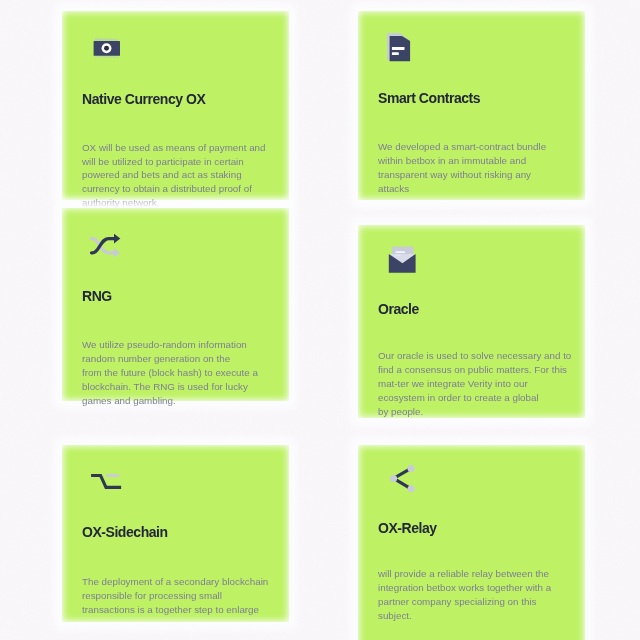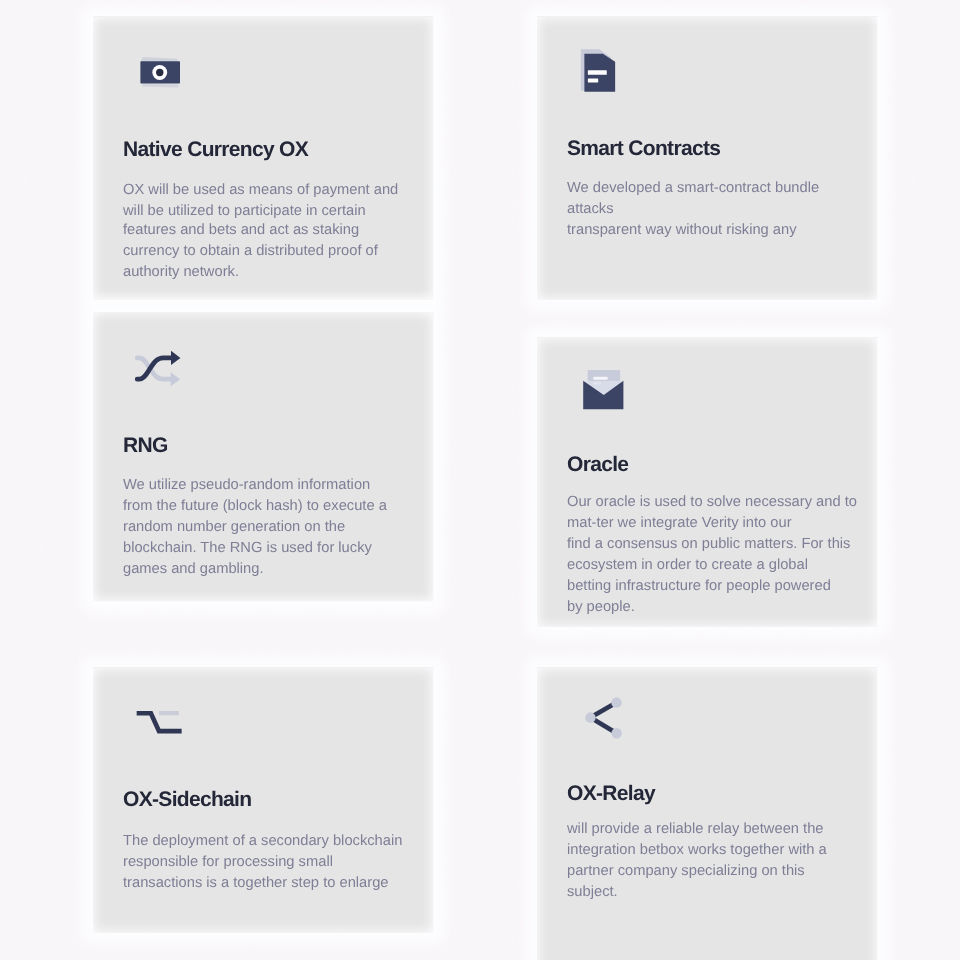--- a/index.html
+++ b/index.html
@@ -12,40 +12,41 @@
   .stage { position: absolute; inset: 0; }
   .grain {
     position: absolute; inset: 0;
     pointer-events: none;
     opacity: 0.55;
     mix-blend-mode: multiply;
   }
 
   .card {
     position: absolute;
-    background: #e5e5e5;
+    background: #bef264;
     box-shadow: inset 0 0 7px 1px #fdfdff, 0 0 9px 6px #fdfeff;
   }
   .card-icon { position: absolute; left: 20px; width: 40px; height: 40px; }
   .card-title {
     position: absolute;
     left: 20px;
     font-size: 14px;
     font-weight: bold;
     color: #242738;
     letter-spacing: -0.45px;
     line-height: 14px;
     white-space: nowrap;
   }
   .card-desc {
     position: absolute;
     left: 20px;
     font-size: 9.8px;
     color: #7e7e96;
     width: 200px;
+    margin-top: 21px;
   }
   .card-desc div { line-height: 13.9px; white-space: nowrap; }
 </style>
 </head>
 <body>
 
 <svg class="grain" width="640" height="640">
   <filter id="gn">
       <feTurbulence type="fractalNoise" baseFrequency="0.62" numOctaves="2" seed="7"></feTurbulence>
       <feColorMatrix type="matrix" values="0 0 0 0 0.985  0 0 0 0 0.965  0 0 0 0 0.985  0 0 0 0.5 0.5"></feColorMatrix>
@@ -62,79 +63,79 @@
           <path d="M13.6 29.8 l23.3 0.6 l-0.2 1.9 l-24.4 -0.7 z" fill="#b9bfd2" opacity="0.4"></path>
           <rect x="11.6" y="14.9" width="26.4" height="14.8" rx="0.5" fill="#3c4465"></rect>
           <circle cx="24.5" cy="22.3" r="4.95" fill="#fdfdff"></circle>
           <circle cx="24.5" cy="22.3" r="2.45" fill="#262b40"></circle>
         </svg>
     </div>
     <div class="card-title" style="top:80.8px">Native Currency OX</div>
     <div class="card-desc" style="top:108.6px">
       <div>OX will be used as means of payment and</div>
       <div>will be utilized to participate in certain</div>
-      <div>features and bets and act as staking</div>
+      <div>powered and bets and act as staking</div>
       <div>currency to obtain a distributed proof of</div>
       <div>authority network.</div>
     </div>
   </div>
 
   <div class="card" id="card1" style="left:358px;top:11px;width:227px;height:189px">
     <div class="card-icon" style="top:14.9px">
       <svg width="40" height="40" viewBox="0 0 40 40">
           <path d="M9.2 6.9 h12.4 l7.8 5.6 v21.8 h-20.2 z" fill="#c6cad9"></path>
           <path d="M11.6 9.9 h12.3 l8.2 5.2 v20.1 h-20.5 z" fill="#3c4465"></path>
           <rect x="13.9" y="20.9" width="12.6" height="3.0" rx="0.3" fill="#fdfdff"></rect>
           <rect x="13.9" y="26.3" width="6.9" height="2.7" rx="0.3" fill="#fdfdff"></rect>
         </svg>
     </div>
     <div class="card-title" style="top:80.3px">Smart Contracts</div>
     <div class="card-desc" style="top:107.9px">
       <div>We developed a smart-contract bundle</div>
+      <div>within betbox in an immutable and</div>
+      <div>transparent way without risking any</div>
       <div>attacks</div>
-      <div>transparent way without risking any</div>
     </div>
   </div>
 
   <div class="card" id="card2" style="left:62px;top:208px;width:227px;height:193px">
     <div class="card-icon" style="top:10.5px">
       <svg width="40" height="40" viewBox="0 0 40 40">
           <path d="M9.5 19.6 h1.2 C14.2 19.6 15.6 23.2 18.2 27.0 C20.6 30.6 22.6 33.8 26.9 33.8 h4.8" stroke="#c7cad8" stroke-width="3.2" fill="none" stroke-linecap="round"></path>
           <path d="M31.8 29.1 l6.3 4.7 l-6.3 4.7 z" fill="#c7cad8"></path>
           <path d="M9.5 33.8 h1.2 C14.2 33.8 15.6 30.2 18.2 26.4 C20.6 22.8 22.6 19.6 26.9 19.6 h5.0" stroke="#2f3754" stroke-width="3.2" fill="none" stroke-linecap="round"></path>
           <path d="M32.0 14.8 l6.3 4.8 l-6.3 4.8 z" fill="#2f3754"></path>
         </svg>
     </div>
     <div class="card-title" style="top:81.1px">RNG</div>
     <div class="card-desc" style="top:108.9px">
       <div>We utilize pseudo-random information</div>
+      <div>random number generation on the</div>
       <div>from the future (block hash) to execute a</div>
-      <div>random number generation on the</div>
       <div>blockchain. The RNG is used for lucky</div>
       <div>games and gambling.</div>
     </div>
   </div>
 
   <div class="card" id="card3" style="left:358px;top:225px;width:227px;height:193px">
     <div class="card-icon" style="top:10.0px">
       <svg width="40" height="40" viewBox="0 0 40 40">
           <path d="M13.8 11.6 h21.6 v16.4 h-21.6 z" fill="#c8cbd9"></path>
           <rect x="17.4" y="16.2" width="9.8" height="1.9" rx="0.9" fill="#f4f5fa"></rect>
           <rect x="17.4" y="19.6" width="5.4" height="1.7" rx="0.8" fill="#f4f5fa"></rect>
           <path d="M10.8 18.9 l13.7 9.4 l13.1 -9.4 z" fill="#dde0ed" fill-opacity="0.78"></path>
           <path d="M10.8 18.9 l13.7 9.4 l13.1 -9.4 v18.9 h-26.8 z" fill="#3c4465"></path>
         </svg>
     </div>
     <div class="card-title" style="top:76.6px">Oracle</div>
     <div class="card-desc" style="top:103.4px">
       <div>Our oracle is used to solve necessary and to</div>
+      <div>find a consensus on public matters. For this</div>
       <div>mat-ter we integrate Verity into our</div>
-      <div>find a consensus on public matters. For this</div>
       <div>ecosystem in order to create a global</div>
-      <div>betting infrastructure for people powered</div>
       <div>by people.</div>
     </div>
   </div>
 
   <div class="card" id="card4" style="left:62px;top:445px;width:227px;height:177px">
     <div class="card-icon" style="top:14px">
       <svg width="40" height="40" viewBox="0 0 40 40">
           <path d="M24.0 16.4 h13.2" stroke="#c9ccd9" stroke-width="2.9" fill="none"></path>
           <path d="M9.1 16.5 h9.5 l5.4 11.9 h15.1" stroke="#2f3754" stroke-width="3.1" fill="none" stroke-linejoin="miter" stroke-linecap="butt"></path>
         </svg>

